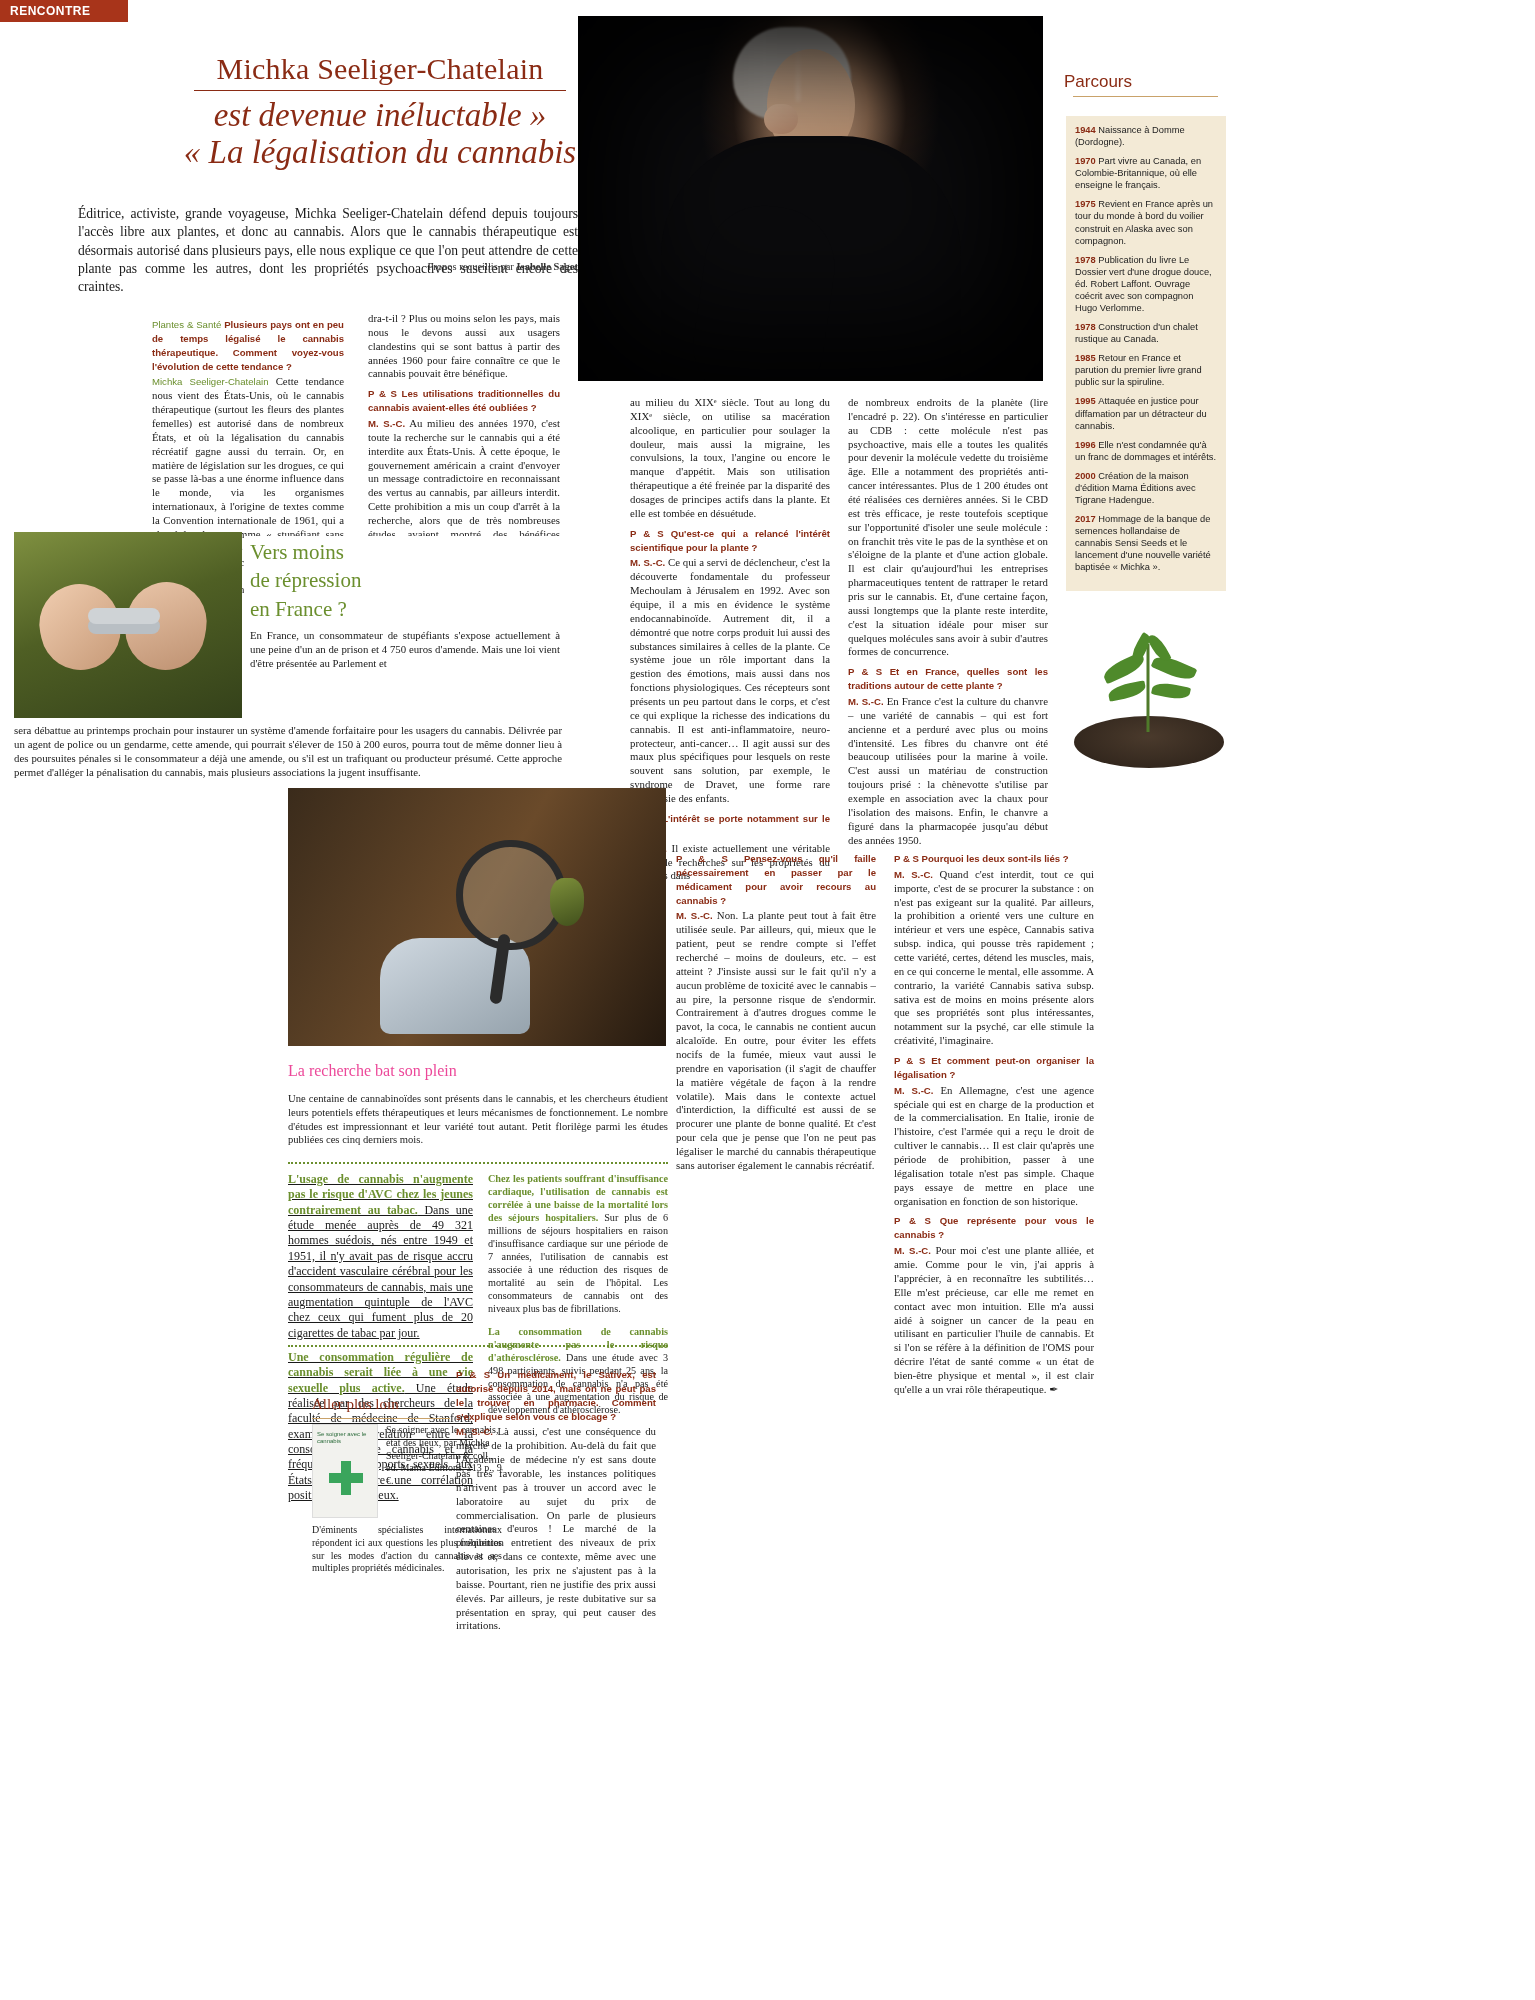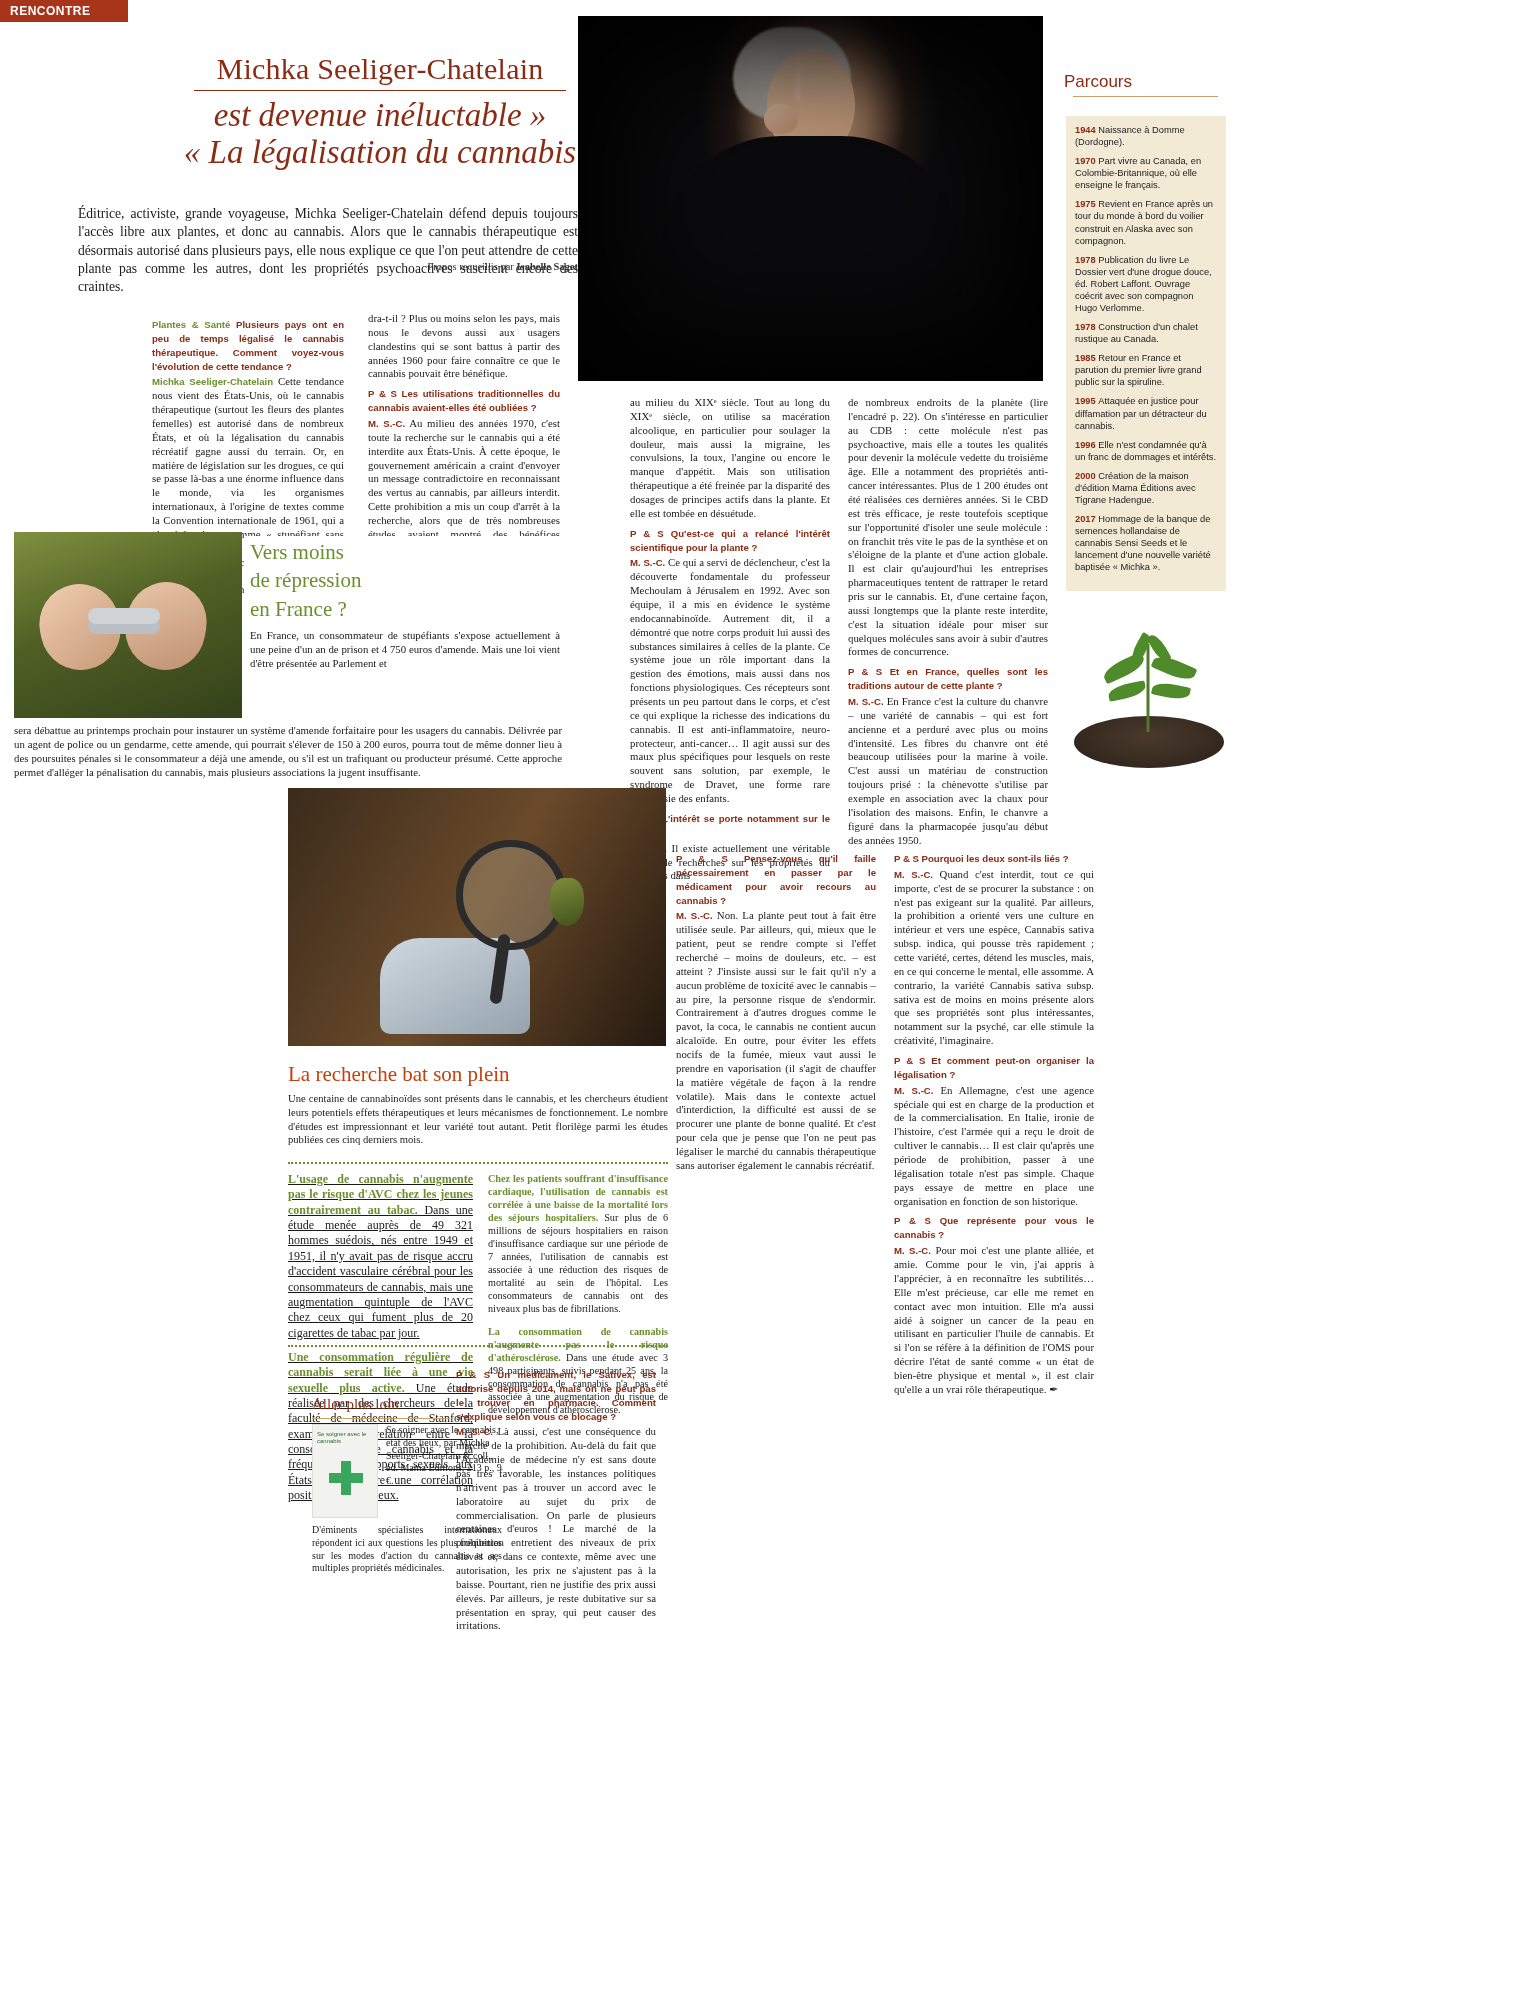--- a/index.html
+++ b/index.html
@@ -79,21 +79,21 @@
   }
   .parcours .it{font-family:"Liberation Sans",sans-serif;font-size:9.3px;line-height:1.3;margin-bottom:7px;color:#222;}
   .parcours .yr{color:#8a2b14;font-weight:bold;}
 
   
   .col{position:absolute;font-size:10.8px;line-height:1.285;text-align:justify;}
   .col p{margin:0 0 0 0;text-indent:0;}
   .q{font-family:"Liberation Sans",sans-serif;font-size:9.9px;color:#6b8f2e;font-weight:bold;}
   .ps{color:#8a2b14;font-weight:bold;font-family:"Liberation Sans",sans-serif;font-size:9.6px;}
   .msc{color:#8a2b14;font-weight:bold;font-family:"Liberation Sans",sans-serif;font-size:9.6px;}
-  .lead-lbl{color:#6b8f2e;font-family:"Liberation Sans",sans-serif;font-weight:bold;font-size:9.6px;}
+  .lead-lbl{color:#6b8f2e;font-family:"Liberation Sans",sans-serif;font-weight:normal;font-size:9.6px;}
 
   
   #c1{left:152px;top:312px;width:192px;}
   #c2{left:368px;top:312px;width:192px;}
   #c3{left:630px;top:396px;width:200px;}
   #c4{left:848px;top:396px;width:200px;}
 
   
   .greenbox{
     position:absolute;left:244px;top:536px;width:318px;height:258px;
@@ -143,21 +143,21 @@
      border:7px solid #2b2b2b;background:rgba(220,210,190,.25);}
   .labphoto .handle{position:absolute;left:206px;top:146px;width:12px;height:70px;background:#2b2b2b;border-radius:6px;transform:rotate(8deg);}
   .labphoto .glove{position:absolute;left:92px;top:150px;width:150px;height:96px;border-radius:40px 30px 10px 10px;
      background:linear-gradient(150deg,#cfd8e0,#96a3ad);}
   .labphoto .bud{position:absolute;left:262px;top:90px;width:34px;height:48px;border-radius:40% 40% 50% 50%;
      background:linear-gradient(160deg,#7d8f3a,#41501c);}
 
   
   .rech-title{
     position:absolute;left:288px;top:1062px;
-    font-family:"Liberation Serif",serif;font-size:21px;color:#c2410c;
+    font-family:"Liberation Serif",serif;font-size:16px;color:#ec4899;
   }
   .rech-intro{position:absolute;left:288px;top:1092px;width:380px;font-size:10.6px;line-height:1.3;text-align:justify;}
   .dots-top{position:absolute;left:288px;top:1162px;width:380px;border-top:2px dotted #6b8f2e;}
   .dots-bot{position:absolute;left:288px;top:1345px;width:380px;border-top:2px dotted #6b8f2e;}
   .rcolA{position:absolute;left:288px;top:1172px;width:185px;font-size:12px;line-height:1.28;text-align:justify;text-decoration:underline;}
   .rcolB{position:absolute;left:488px;top:1172px;width:180px;font-size:10.2px;line-height:1.28;text-align:justify;}
   .rhead{color:#6b8f2e;font-weight:bold;}
 
   
   .aller-title{

